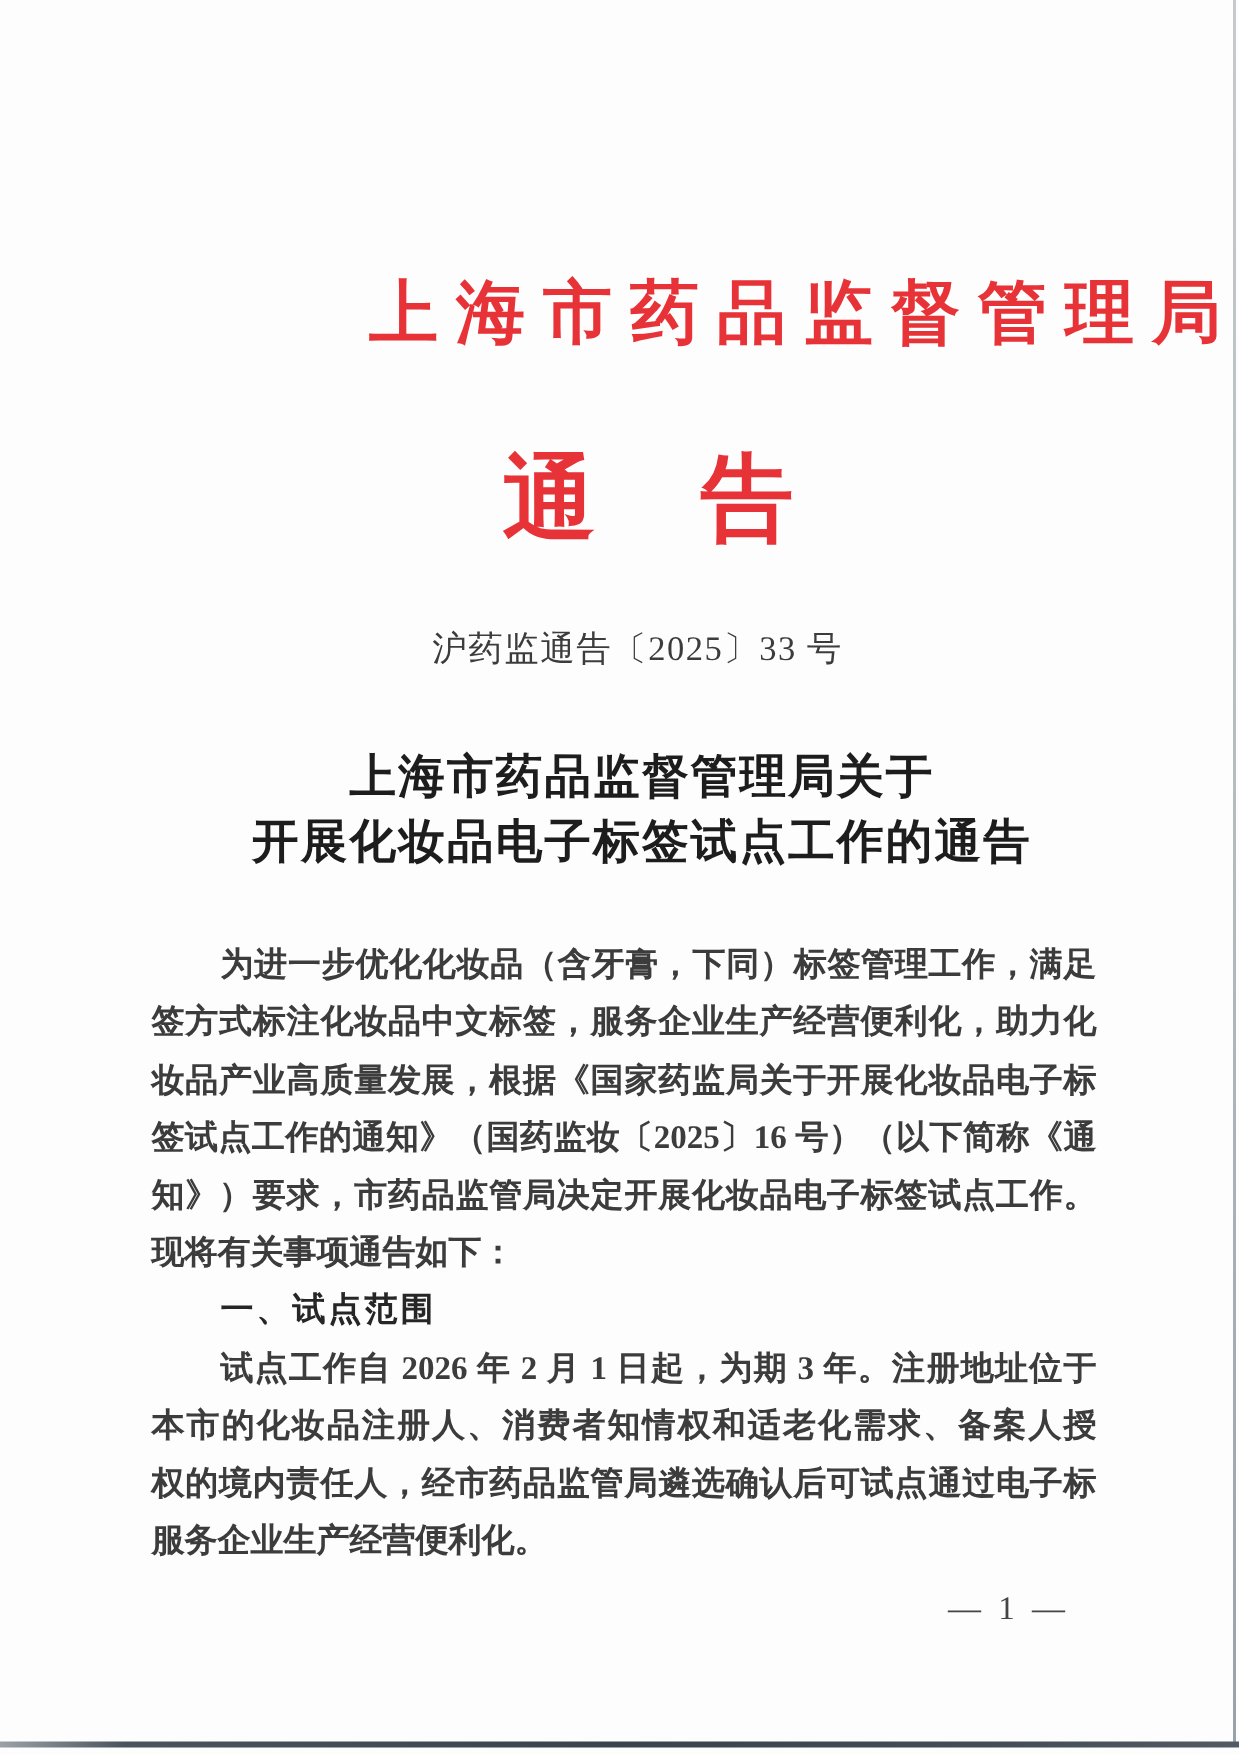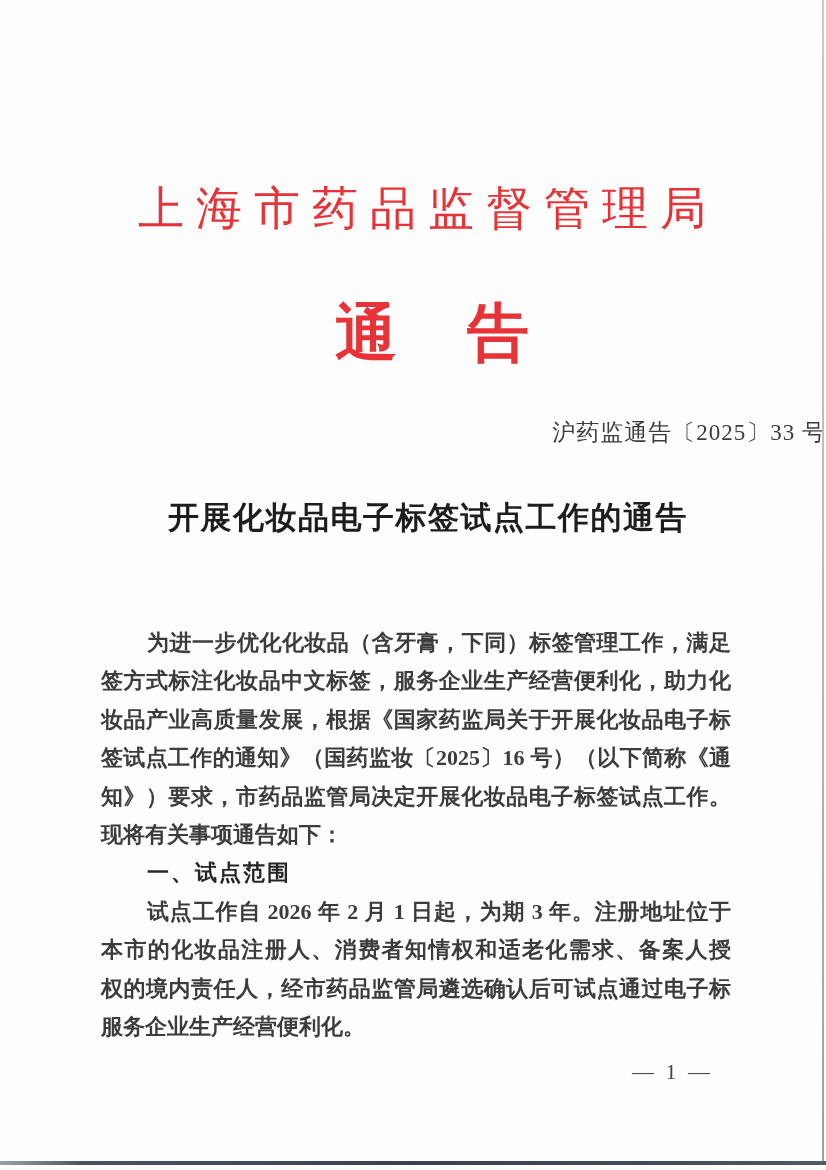--- a/index.html
+++ b/index.html
@@ -11,24 +11,24 @@
     overflow: hidden;
     font-family: "Liberation Serif", serif;
   }
   .agency {
     position: absolute;
     top: 183px;
     left: 0;
     width: 100%;
     padding-left: 30px;
     box-sizing: border-box;
-    text-align: center;
+    text-align: right;
     font-size: 46px;
     line-height: 52px;
-    font-weight: normal;
+    font-weight: bold;
     letter-spacing: 12px;
     color: #e73337;
   }
   .doctype {
     position: absolute;
     top: 299px;
     left: 0;
     width: 100%;
     padding-left: 38px;
     box-sizing: border-box;
@@ -40,21 +40,21 @@
     font-weight: bold;
     color: #e73337;
   }
   .docnum {
     position: absolute;
     top: 419px;
     left: 0;
     width: 100%;
     padding-left: 24px;
     box-sizing: border-box;
-    text-align: right;
+    text-align: center;
     font-size: 23px;
     line-height: 28px;
     letter-spacing: 1px;
     color: #3c3c3c;
   }
   .title {
     position: absolute;
     top: 496px;
     left: 0;
     width: 100%;
@@ -124,20 +124,21 @@
   <div class="agency">上海市药品监督管理局</div>
 
   <div class="doctype">
     <span>通</span>
     <span>告</span>
   </div>
 
   <div class="docnum">沪药监通告〔2025〕33 号</div>
 
   <div class="title">
+    <div>上海市药品监督管理局关于</div>
     <div>开展化妆品电子标签试点工作的通告</div>
   </div>
 
   <div class="body-block">
     <div class="line fill indent">为进一步优化化妆品（含牙膏，下同）标签管理工作，满足</div>
     <div class="line fill">签方式标注化妆品中文标签，服务企业生产经营便利化，助力化</div>
     <div class="line fill">妆品产业高质量发展，根据《国家药监局关于开展化妆品电子标</div>
     <div class="line fill">签试点工作的通知》（国药监妆〔2025〕16 号）（以下简称《通</div>
     <div class="line fill">知》）要求，市药品监管局决定开展化妆品电子标签试点工作。</div>
     <div class="line">现将有关事项通告如下：</div>

